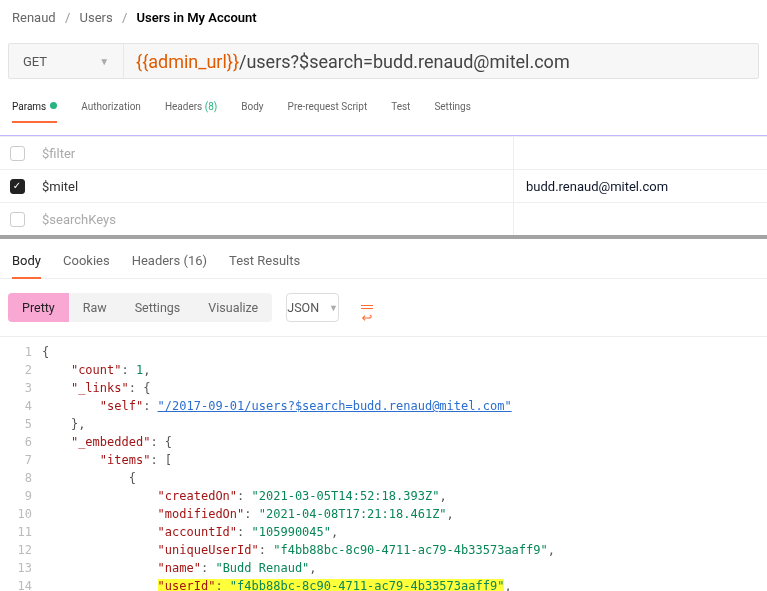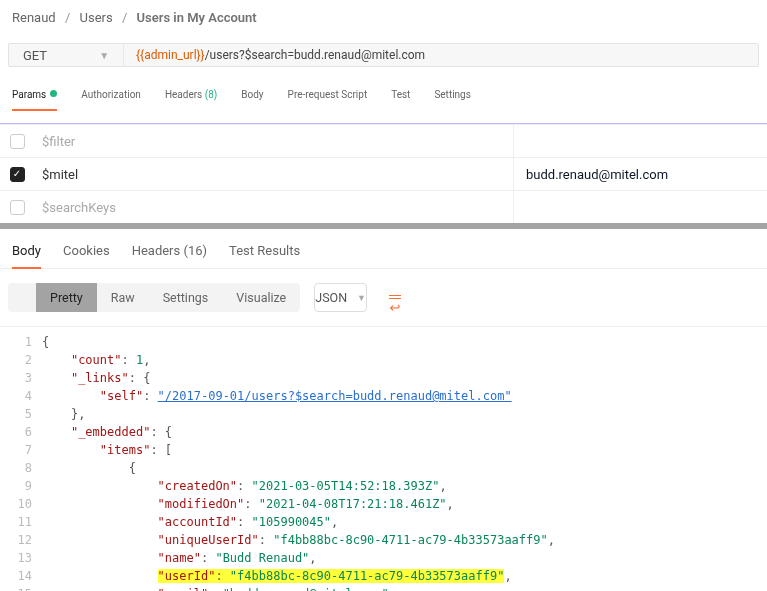--- a/index.html
+++ b/index.html
@@ -1,51 +1,51 @@
 <!DOCTYPE html>
 <html><head>
 <meta charset="utf-8">
 <style>
   * { box-sizing: border-box; margin: 0; padding: 0; }
   body { font-family: -apple-system, BlinkMacSystemFont, "Segoe UI", Roboto, Arial, sans-serif; font-size: 13px; color: #333; background: #fff; width: 767px; }
   .breadcrumb { padding: 10px 12px 12px; font-size: 13px; color: #666; }
   .breadcrumb .sep { margin: 0 6px; color: #999; }
-  .breadcrumb .current { color: #737373; font-weight: 600; }
+  .breadcrumb .current { color: #000000; font-weight: 600; }
 
-  .urlbar { display: flex; align-items: stretch; margin: 6px 8px; border: 1px solid #e3e3e3; background: #f7f7f7; border-radius: 2px; height: 24px; }
+  .urlbar { display: flex; align-items: stretch; margin: 6px 8px; border: 1px solid #e3e3e3; background: #f7f7f7; border-radius: 2px; height: 36px; }
   .method { display: flex; align-items: center; gap: 52px; padding: 0 14px; color: #555; font-size: 13px; border-right: 1px solid #e8e8e8; }
   .method .chev { color: #aaa; font-size: 10px; }
-  .url { flex: 1; display: flex; align-items: center; padding: 0 12px; font-size: 12px; color: #444; }
+  .url { flex: 1; display: flex; align-items: center; padding: 0 12px; font-size: 18px; color: #444; }
   .url .var { color: #e05a00; }
 
   .tabs { display: flex; align-items: center; gap: 24px; padding: 16px 12px 13px; border-bottom: 1px solid #c4b5fd; font-size: 10px; color: #666; }
   .tabs .tab { padding-bottom: 10px; cursor: pointer; position: relative; }
   .tabs .tab.active { color: #222; }
   .tabs .tab.active::after { content: ""; position: absolute; left: 0; right: 0; bottom: -1px; height: 2px; background: #ff6c37; }
   .tabs .dot { display: inline-block; width: 7px; height: 7px; border-radius: 50%; background: #26b47f; margin-left: 4px; vertical-align: 1px; }
   .tabs .count { color: #26b47f; }
 
-  .params-table { border-bottom: 6px solid #a3a3a3; }
+  .params-table { border-bottom: 4px solid #a3a3a3; }
   .param-row { display: flex; align-items: center; height: 33px; border-top: 1px solid #eee; }
   .param-row .cb-cell { width: 34px; display: flex; align-items: center; justify-content: center; }
   .cb { width: 15px; height: 15px; border: 1.5px solid #ccc; border-radius: 3px; display: inline-flex; align-items: center; justify-content: center; }
   .cb.checked { background: #222; border-color: #222; color: #fff; font-size: 10px; line-height: 1; }
   .param-row .key { flex: 0 0 480px; padding: 0 8px; color: #aaa; border-right: 1px solid #eee; height: 100%; display: flex; align-items: center; }
   .param-row .key.on { color: #333; }
   .param-row .val { flex: 1; padding: 0 12px; color: #0f172a; }
 
   .resp-tabs { display: flex; align-items: center; gap: 22px; padding: 14px 12px 0; border-bottom: 1px solid #eee; font-size: 13px; color: #666; }
   .resp-tabs .tab { padding-bottom: 10px; cursor: pointer; position: relative; }
   .resp-tabs .tab.active { color: #222; }
   .resp-tabs .tab.active::after { content: ""; position: absolute; left: 0; right: 0; bottom: -1px; height: 2px; background: #ff6c37; }
 
   .view-row { display: flex; align-items: center; gap: 6px; padding: 8px 8px; border-bottom: 1px solid #eee; font-size: 12.5px; color: #666; }
   .btngroup { display: flex; background: #f3f3f3; border-radius: 4px; overflow: hidden; }
   .btngroup .btn { padding: 7px 14px; cursor: pointer; }
-  .btngroup .btn.active { background: #a3a3a3; color: #222; margin-left: 28px; }
+  .btngroup .btn.active { background: #f9a8d4; color: #222; }
   .pill { display: flex; align-items: center; gap: 10px; padding: 6px 0; border: 1px solid #ddd; border-radius: 4px; cursor: pointer; color: #555; margin-left: 8px; }
   .pill .chev { font-size: 9px; color: #aaa; }
   .iconbtn { margin-left: 10px; color: #ff6c37; font-size: 16px; cursor: pointer; padding: 4px 6px; }
   .wrap-icon { display: inline-flex; flex-direction: column; align-items: center; gap: 2px; }
   .wrap-icon .arrow { font-size: 13px; line-height: 1; }
   .wrap-icon .lines { display: flex; flex-direction: column; gap: 1.5px; }
   .wrap-icon .lines span { display: block; width: 12px; height: 1.5px; background: #ff6c37; }
 
   .code { display: flex; font-family: Consolas, Menlo, monospace; font-size: 12px; line-height: 18px; }
   .gutter { width: 42px; text-align: right; color: #bbb; padding: 6px 10px 6px 0; }

